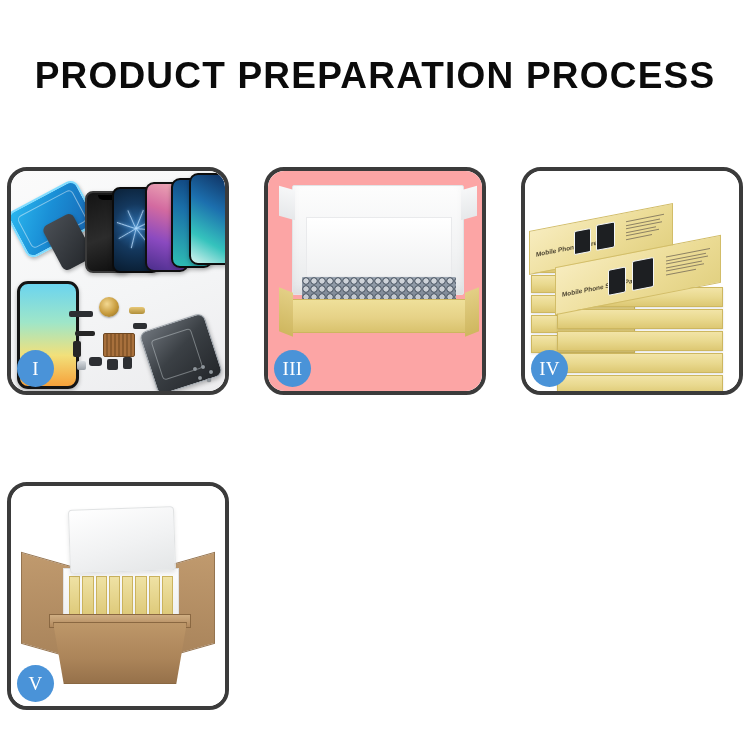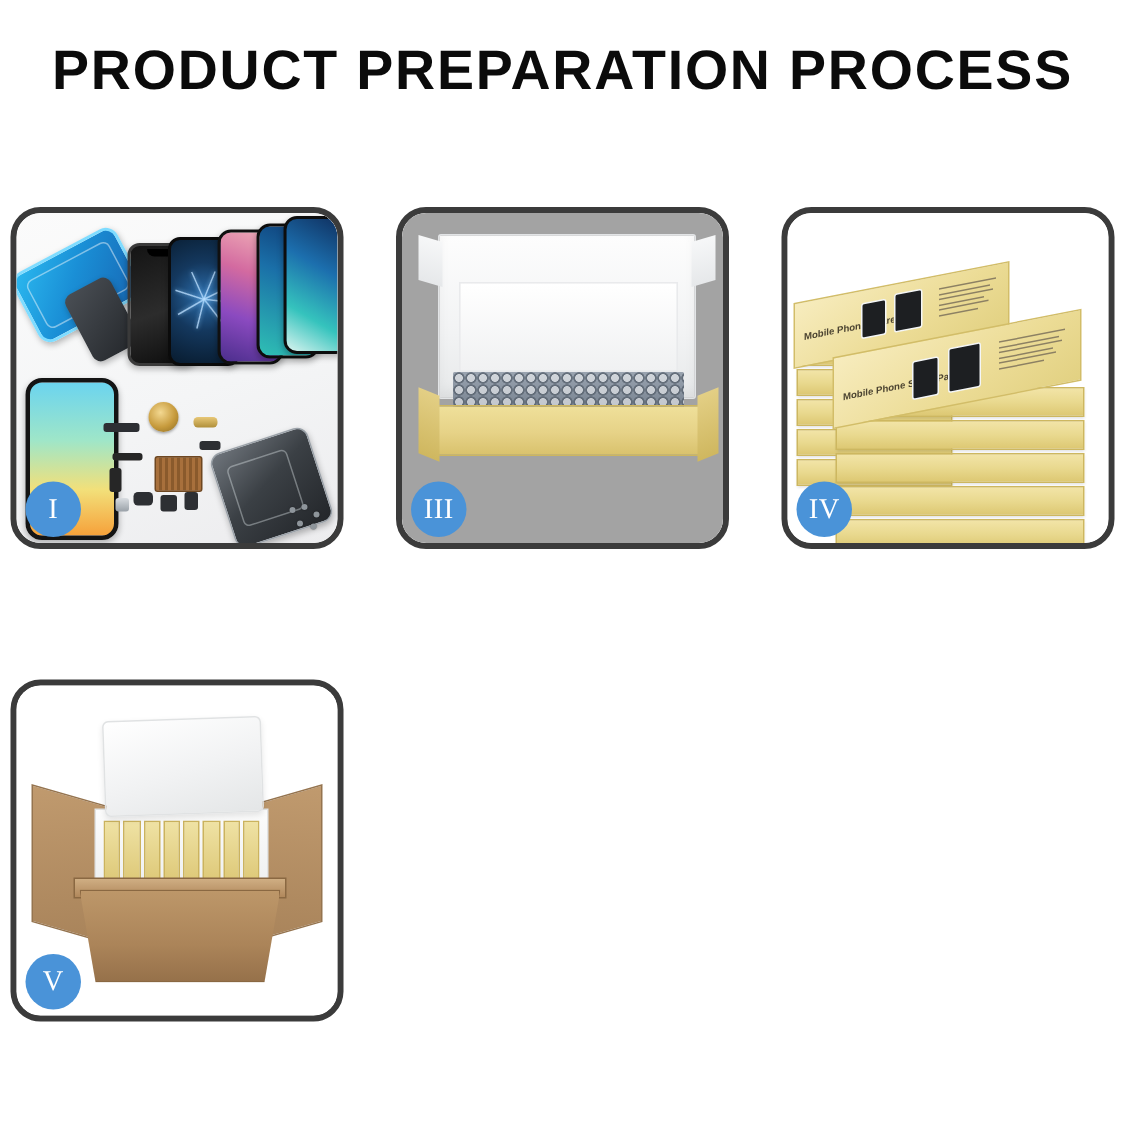--- a/index.html
+++ b/index.html
@@ -2,21 +2,21 @@
 <html><head>
 <meta charset="utf-8">
 <style>
   * { box-sizing: border-box; margin: 0; padding: 0; }
   html, body {
     width: 750px; height: 750px;
     background: #ffffff;
     font-family: "Liberation Sans", sans-serif;
     overflow: hidden;
   }
-  .page { position: relative; width: 750px; height: 660px; background:#fff; }
+  .page { position: relative; width: 750px; height: 660px; background:#fff;margin-top:29px; }
 
   
   .header { padding-top: 28px; text-align: center; }
   .title {
     font-family: "Liberation Sans", sans-serif;
     font-weight: 700;
     font-size: 37px;
     letter-spacing: 1.2px;
     color: #0b0b0b;
     line-height: 1.0;
@@ -211,21 +211,21 @@
     background:#d4353b; border-radius:1px;
   }
   .bubble-overlay{
     position:absolute; inset:0;
     background: radial-gradient(circle at 6px 6px, rgba(255,255,255,.62) 0 4.2px, rgba(190,205,214,.42) 4.6px 5.8px, rgba(255,255,255,0) 6.2px) 0 0/12px 12px;
     mix-blend-mode: screen;
     opacity:.95;
   }
 
   
-  .p3 { background:#a3a3a3; }
+  .p3 { background:#fca5a5; }
   .lid3 {
     position:absolute; left:24px; top:14px; width:172px; height:110px;
     background: linear-gradient(180deg,#fdfdfd 0%,#f2f3f4 60%,#e7e9ea 100%);
     border:1px solid #e2e4e6; border-radius:2px;
     box-shadow: inset 0 -4px 8px rgba(0,0,0,.05);
   }
   .lid3::before{
     content:''; position:absolute; left:-14px; top:2px; width:16px; height:30px;
     background:linear-gradient(180deg,#f6f7f8,#e6e8ea); transform:skewY(16deg);
   }

